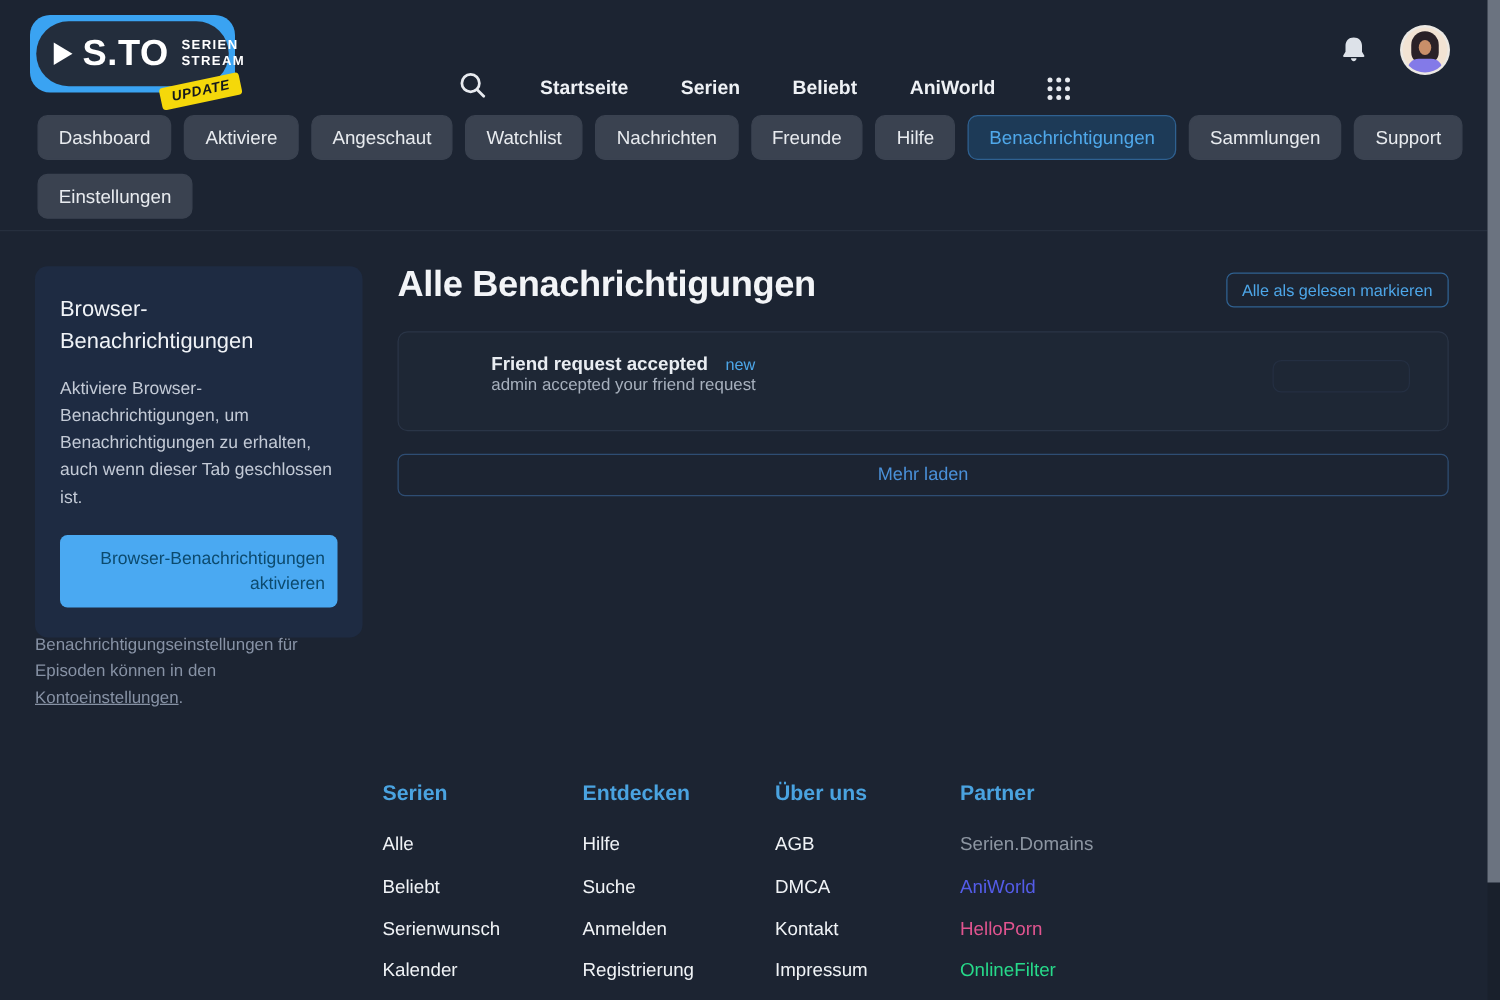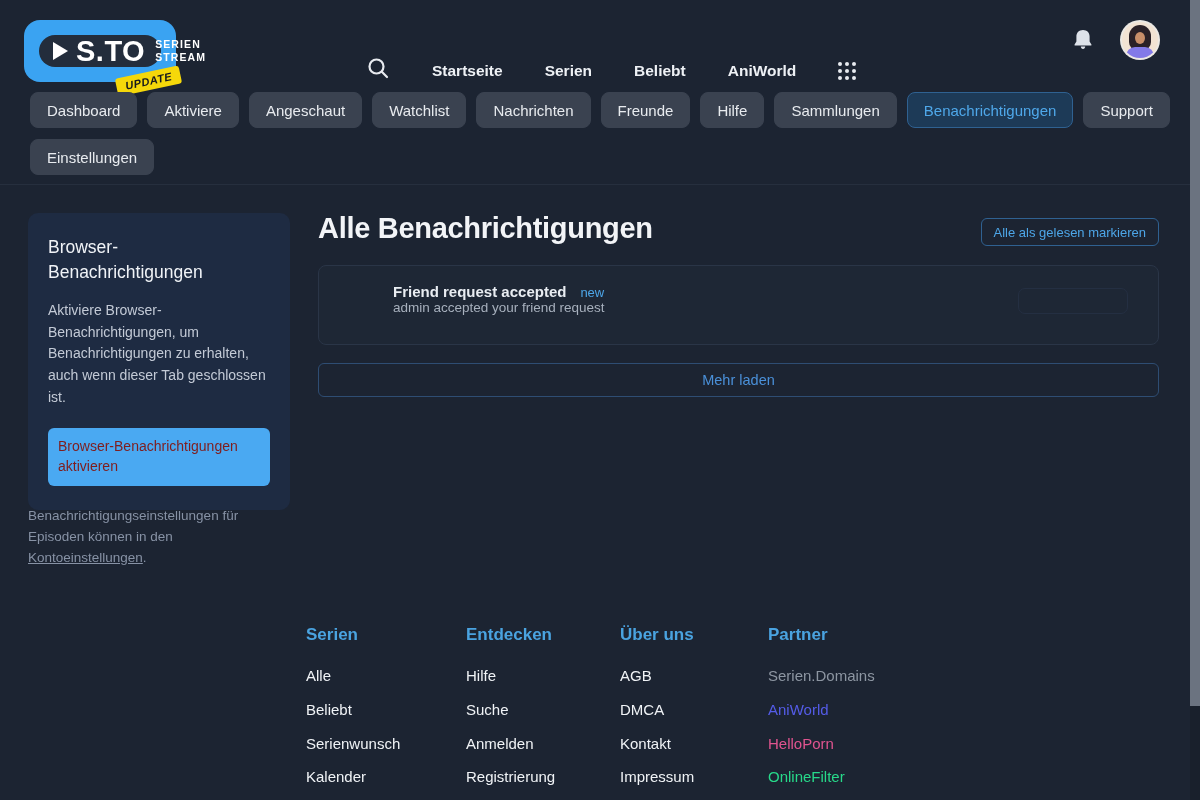--- a/index.html
+++ b/index.html
@@ -1,22 +1,22 @@
 <!DOCTYPE html>
 <html><head>
 <meta charset="utf-8">
 <style>
   * { margin:0; padding:0; box-sizing:border-box; }
   html,body { width:1200px; height:800px; background:#1c2432; }
   body { font-family:"Liberation Sans","DejaVu Sans",sans-serif; }
   .page { position:relative; width:1200px; height:800px; background:#1c2432; overflow:hidden; }
 
   
-  .logo { position:absolute; left:24px; top:20px; width:152px; height:62px;
-          background:#3aa3f2; border-radius:16px; padding:15px; cursor:pointer; }
+  .logo { position:absolute; left:24px; top:12px; width:164px; height:62px;
+          background:#3aa3f2; border-radius:16px; padding:5px; cursor:pointer; }
   .logo-inner { width:100%; height:100%; background:#232d3c; border-radius:26px;
                 display:flex; align-items:center; padding:0 14px; gap:8px; }
   .play-tri { width:0; height:0; border-left:15px solid #ffffff;
               border-top:9px solid transparent; border-bottom:9px solid transparent; }
   .logo-name { font-size:29px; font-weight:800; color:#ffffff; letter-spacing:.5px; }
   .logo-tag { display:flex; flex-direction:column; justify-content:center; margin-left:2px; }
   .logo-tag span { font-size:10.5px; font-weight:700; letter-spacing:1.1px; color:#ffffff; line-height:1.2; }
   .logo-badge { position:absolute; right:-5px; bottom:-8px; transform:rotate(-12deg);
                 background:#f5d80a; color:#15181d; font-size:11px; font-weight:800; font-style:italic;
                 letter-spacing:.5px; padding:3px 9px; border-radius:3px; }
@@ -45,22 +45,22 @@
   .tab.active { background:#1d3a57; border:1px solid #2f6191; color:#4fa8ea; }
 
   .divider { position:absolute; left:0; top:184px; width:1200px; height:1px; background:#262f3e; }
 
   
   .side-card { position:absolute; left:28px; top:213px; width:262px; background:#1e2b42;
                border-radius:10px; padding:22px 20px 24px; }
   .side-title { color:#f0f3f7; font-size:17.5px; font-weight:400; line-height:1.4; }
   .side-desc { margin-top:16px; color:#c3cad6; font-size:14px; line-height:1.55; }
   .side-btn { margin-top:20px; width:100%; background:#4aa9f2; border:none; border-radius:6px;
-              padding:9px 10px; font-size:14px; color:#7f1d1d; line-height:1.4; cursor:pointer;
-              font-family:inherit; text-align:left; }
+              padding:9px 10px; font-size:14px; color:#0c4a6e; line-height:1.4; cursor:pointer;
+              font-family:inherit; text-align:right; }
   .side-note { position:absolute; left:28px; top:506px; width:252px; color:#8792a5;
                font-size:13.5px; line-height:1.55; }
   .side-note a { color:#8792a5; text-decoration:underline; cursor:pointer; }
 
   
   .main-title { position:absolute; left:318px; top:212px; color:#f2f4f7; font-size:29px;
                 font-weight:700; letter-spacing:-.3px; }
   .mark-read-btn { position:absolute; right:41px; top:218px; height:28px; display:flex; align-items:center;
                    padding:0 12px; border:1px solid #2f6191; border-radius:6px; background:transparent;
                    color:#4da6e8; font-size:13px; cursor:pointer; font-family:inherit; }
@@ -144,22 +144,22 @@
   </div>
 
   <div class="tabs">
     <span class="tab">Dashboard</span>
     <span class="tab">Aktiviere</span>
     <span class="tab">Angeschaut</span>
     <span class="tab">Watchlist</span>
     <span class="tab">Nachrichten</span>
     <span class="tab">Freunde</span>
     <span class="tab">Hilfe</span>
+    <span class="tab active">Benachrichtigungen</span>
     <span class="tab">Sammlungen</span>
-    <span class="tab active">Benachrichtigungen</span>
     <span class="tab">Support</span>
     <span class="tab">Einstellungen</span>
   </div>
 
   <div class="divider"></div>
 
   <div class="side-card">
     <div class="side-title">Browser-Benachrichtigungen</div>
     <div class="side-desc">Aktiviere Browser-Benachrichtigungen, um Benachrichtigungen zu erhalten, auch wenn dieser Tab geschlossen ist.</div>
     <button class="side-btn">Browser-Benachrichtigungen aktivieren</button>

